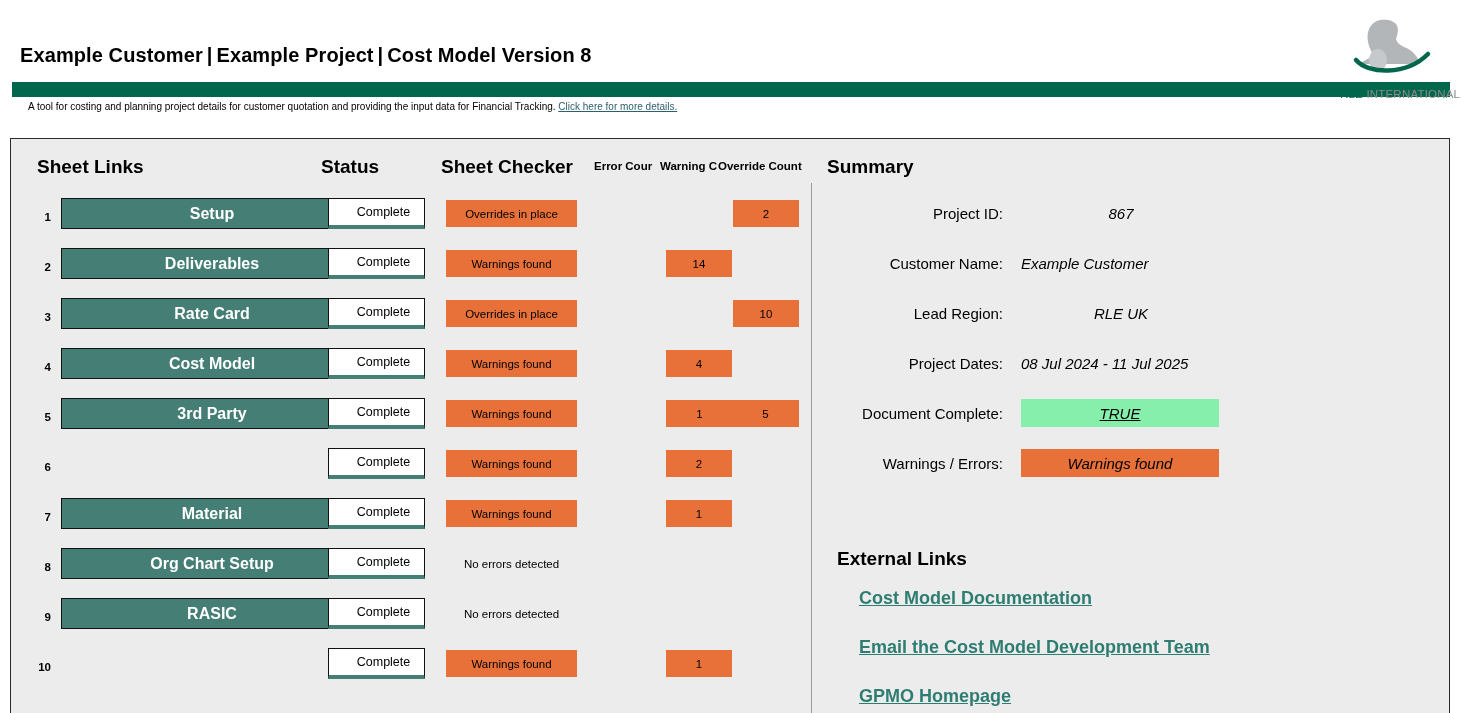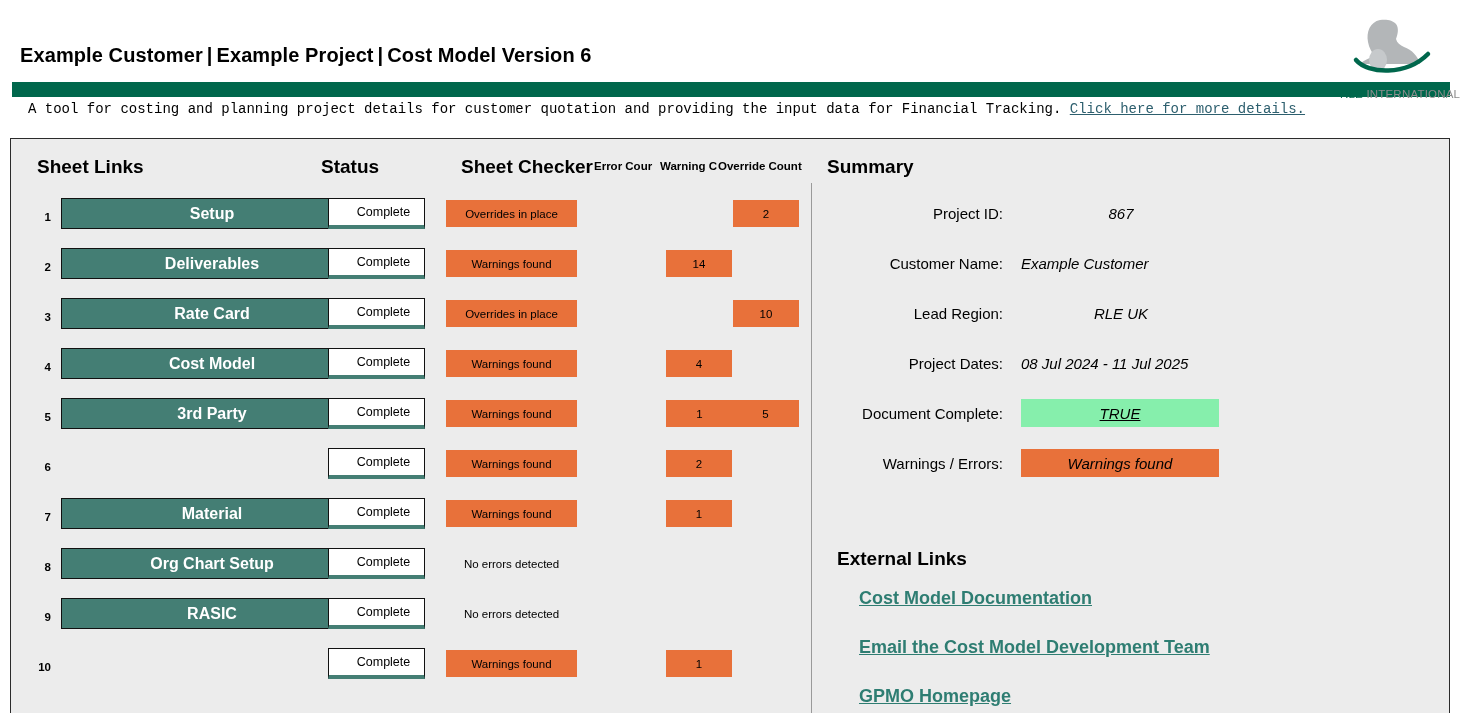--- a/index.html
+++ b/index.html
@@ -21,21 +21,21 @@
   .title-row .sep { font-weight: bold; padding: 0 4px; }
 
   .green-bar {
     position: absolute; left: 12px; top: 82px;
     width: 1438px; height: 15px;
     background: #00674C;
   }
 
   .subtitle {
     position: absolute; left: 28px; top: 101px;
-    font-size: 14px; color: #000; white-space: nowrap; font-family: Liberation Mono, monospace;
+    font-size: 10px; color: #000; white-space: nowrap;
   }
   .subtitle a {
     color: #2d5f6e; text-decoration: underline;
   }
 
   
   .logo { position: absolute; right: 8px; top: 14px; width: 120px; height: 88px; }
   .logo svg { display:block; }
   .logo-text {
     position: absolute; left: 6px; bottom: 2px;
@@ -57,21 +57,21 @@
     width: 1px; height: 541px; background: #9a9a9a;
   }
 
   
   .col-head {
     position: absolute; font-weight: bold; color: #000;
     font-size: 19px; white-space: nowrap;
   }
   .h-sheetlinks { left: 26px;  top: 17px; }
   .h-status     { left: 310px; top: 17px; }
-  .h-checker    { left: 450px; top: 17px; text-align: center; }
+  .h-checker    { left: 430px; top: 17px; text-align: center; }
   .h-summary    { left: 816px; top: 17px; }
 
   .mini-head {
     position: absolute; top: 21px;
     font-size: 11.5px; font-weight: bold; color: #000;
     white-space: nowrap; overflow: hidden;
   }
   .h-errcount  { left: 583px; width: 62px; }
   .h-warncount { left: 649px; width: 58px; }
   .h-overcount { left: 707px; width: 100px; }
@@ -161,21 +161,21 @@
     color: #2e7d72; text-decoration: underline;
     cursor: pointer; white-space: nowrap;
   }
 </style>
 </head>
 <body>
 
 <div class="page">
 
   <div class="title-row">
-    <span>Example Customer</span><span class="sep">|</span><span>Example Project</span><span class="sep">|</span><span>Cost Model Version 6</span>
+    <span>Example Customer</span><span class="sep">|</span><span>Example Project</span><span class="sep">|</span><span>Cost Model Version 8</span>
   </div>
 
   <div class="green-bar"></div>
 
   <div class="subtitle">
     <span>A tool for costing and planning project details for customer quotation and providing the input data for Financial Tracking.</span>
     <a href="#">Click here for more details.</a>
   </div>
 
   <div class="logo">

